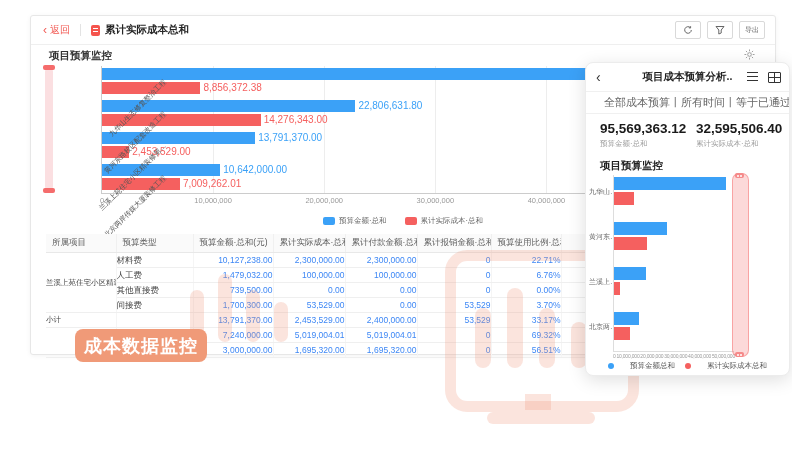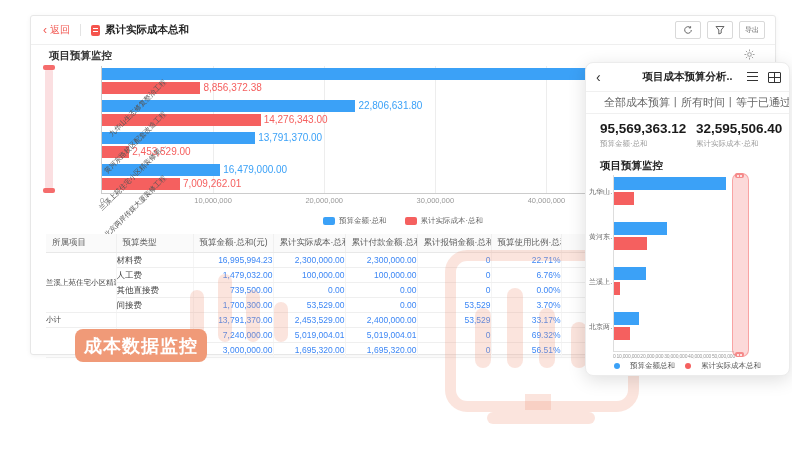--- a/index.html
+++ b/index.html
@@ -89,21 +89,21 @@
   #m-plot{position:absolute;left:27px;top:112px;width:120px;height:176px;
           border-left:1px solid #ddd;border-bottom:1px solid #ddd}
   #m-cats .mcat{position:absolute;left:3px;width:23px;font-size:7px;color:#666;white-space:nowrap;overflow:hidden}
   #m-ticks{position:absolute;left:27px;top:290px;width:122px;display:flex;justify-content:space-between;
            font-size:5px;color:#999;white-space:nowrap;letter-spacing:-.2px}
   #m-scroll{position:absolute;left:146px;top:110px;width:15px;height:182px;background:rgba(245,120,120,.28);
             border:1px solid rgba(245,110,110,.5);border-radius:7px;cursor:pointer}
   .m-handle{position:absolute;left:2px;width:9px;height:5px;background:#f58a8a;border-radius:2px}
   .m-handle i{position:absolute;top:1.5px;width:2px;height:2px;border-radius:50%;background:#fff;display:block}
   #m-legend{position:absolute;left:0;top:298px;width:100%;display:flex;justify-content:center;gap:10px}
-  .m-leg-item{display:flex;align-items:center;gap:10px;font-size:7.5px;color:#555}
+  .m-leg-item{display:flex;align-items:center;gap:16px;font-size:7.5px;color:#555}
   .dot{width:6px;height:6px;border-radius:50%;display:inline-block}
 </style>
 </head>
 <body>
 
 <div id="main-card">
   <div id="titlebar">
     <div class="back-link">
       <span class="chev">‹</span>
       <span>返回</span>
@@ -153,21 +153,21 @@
       <div class="tick" style="left: 333.333px;">30,000,000</div>
       <div class="gridline" style="left: 444.444px;"></div>
       <div class="tick" style="left: 444.444px;">40,000,000</div>
       <div class="hbar" style="left: 0px; top: 2px; width: 536.993px; background: rgb(59, 161, 247);"></div>
       <div class="bar-label" style="left: 539.993px; top: 4px; color: rgb(59, 161, 247);">48,329,361.32</div>
       <div class="hbar" style="left: 0px; top: 34px; width: 253.407px; background: rgb(59, 161, 247);"></div>
       <div class="bar-label" style="left: 256.407px; top: 36px; color: rgb(59, 161, 247);">22,806,631.80</div>
       <div class="hbar" style="left: 0px; top: 66px; width: 153.237px; background: rgb(59, 161, 247);"></div>
       <div class="bar-label" style="left: 156.237px; top: 68px; color: rgb(59, 161, 247);">13,791,370.00</div>
       <div class="hbar" style="left: 0px; top: 98px; width: 118.244px; background: rgb(59, 161, 247);"></div>
-      <div class="bar-label" style="left: 121.244px; top: 100px; color: rgb(59, 161, 247);">16,479,000.00</div>
+      <div class="bar-label" style="left: 121.244px; top: 100px; color: rgb(59, 161, 247);">10,642,000.00</div>
       <div class="hbar" style="left: 0px; top: 16px; width: 98.4041px; background: rgb(245, 96, 95);"></div>
       <div class="bar-label" style="left: 101.404px; top: 18px; color: rgb(245, 96, 95);">8,856,372.38</div>
       <div class="hbar" style="left: 0px; top: 48px; width: 158.626px; background: rgb(245, 96, 95);"></div>
       <div class="bar-label" style="left: 161.626px; top: 50px; color: rgb(245, 96, 95);">14,276,343.00</div>
       <div class="hbar" style="left: 0px; top: 80px; width: 27.2614px; background: rgb(245, 96, 95);"></div>
       <div class="bar-label" style="left: 30.2614px; top: 82px; color: rgb(245, 96, 95);">2,453,529.00</div>
       <div class="hbar" style="left: 0px; top: 112px; width: 77.8807px; background: rgb(245, 96, 95);"></div>
       <div class="bar-label" style="left: 80.8807px; top: 114px; color: rgb(245, 96, 95);">7,009,262.01</div>
     </div>
   <div class="abs" style="left:70px;top:50px">
@@ -207,21 +207,21 @@
           <th>累计付款金额·总和(元)</th>
           <th>累计报销金额·总和(元)</th>
           <th>预算使用比例·总和(%)</th>
           <th class="c-fill"></th>
         </tr>
       </thead>
     <tbody id="tbody">
         <tr>
           <td class="c-proj" rowspan="4">兰溪上苑住宅小区精装修第…</td>
           <td class="c-type">材料费</td>
-          <td class="c-num">16,995,994.23</td>
+          <td class="c-num">10,127,238.00</td>
           <td class="c-num">2,300,000.00</td>
           <td class="c-num">2,300,000.00</td>
           <td class="c-num">0</td>
           <td class="c-num">22.71%</td>
           <td class="c-fill"></td>
         </tr>
         <tr>
           <td class="c-type">人工费</td>
           <td class="c-num">1,479,032.00</td>
           <td class="c-num">100,000.00</td>

